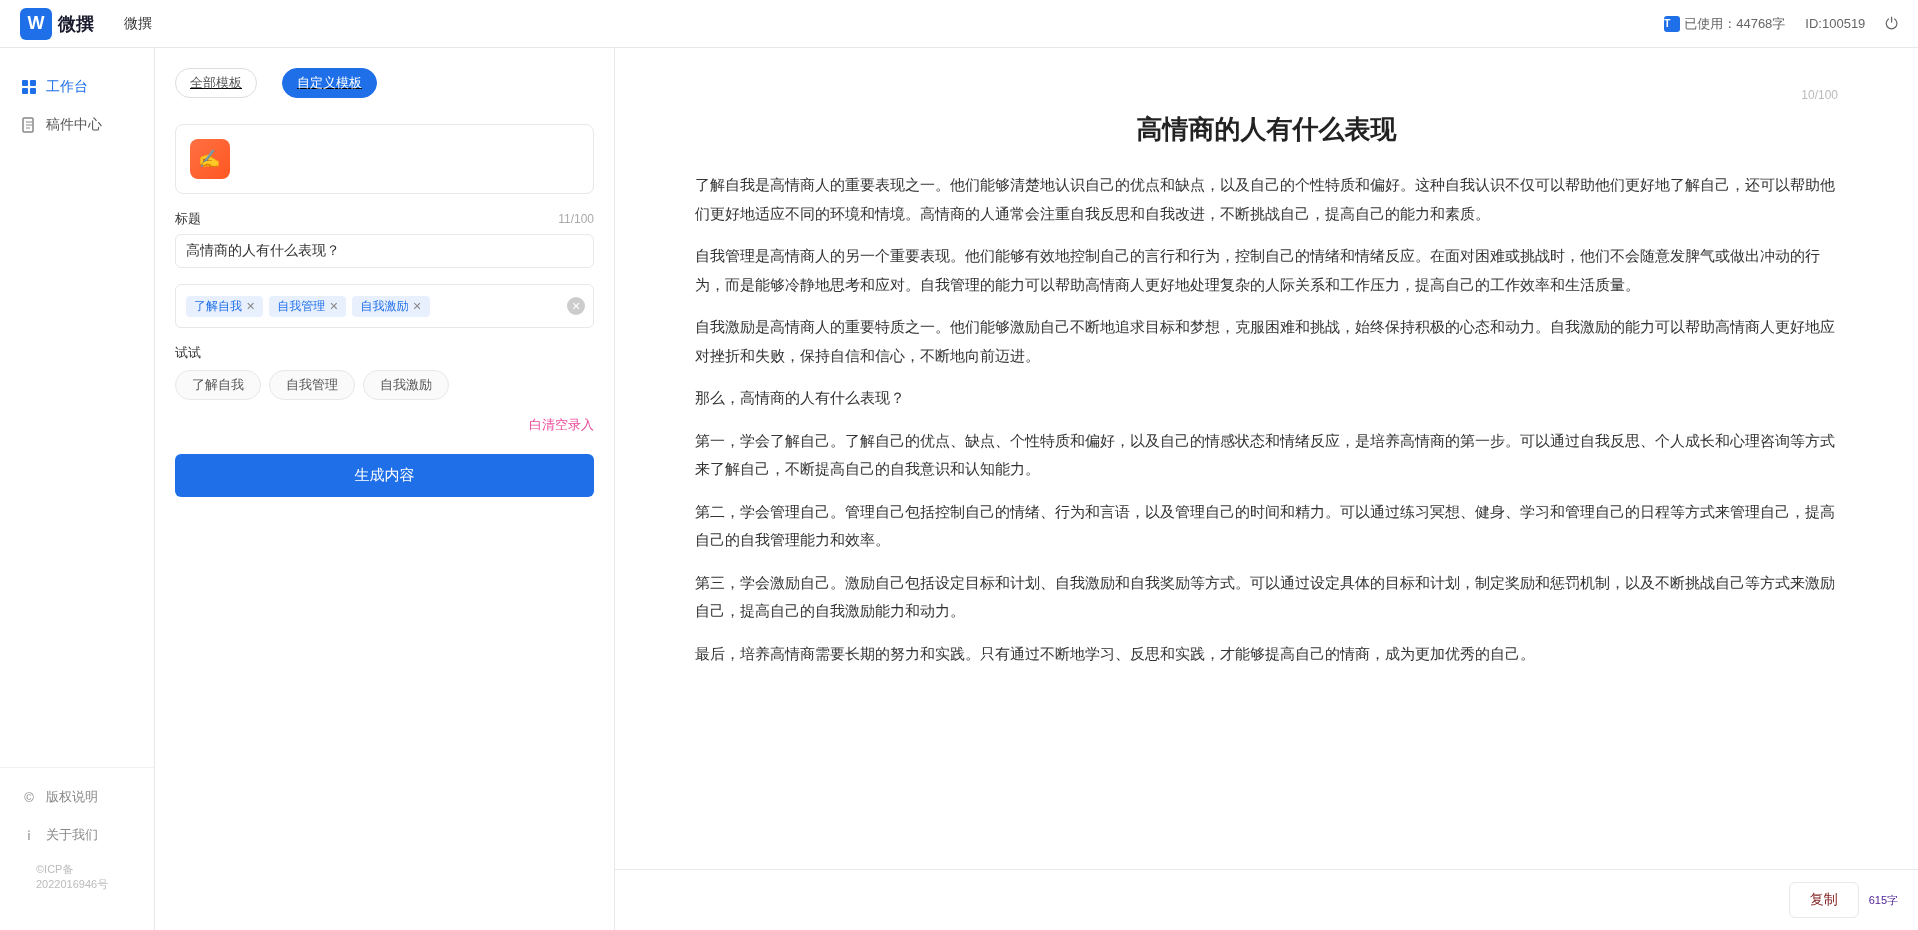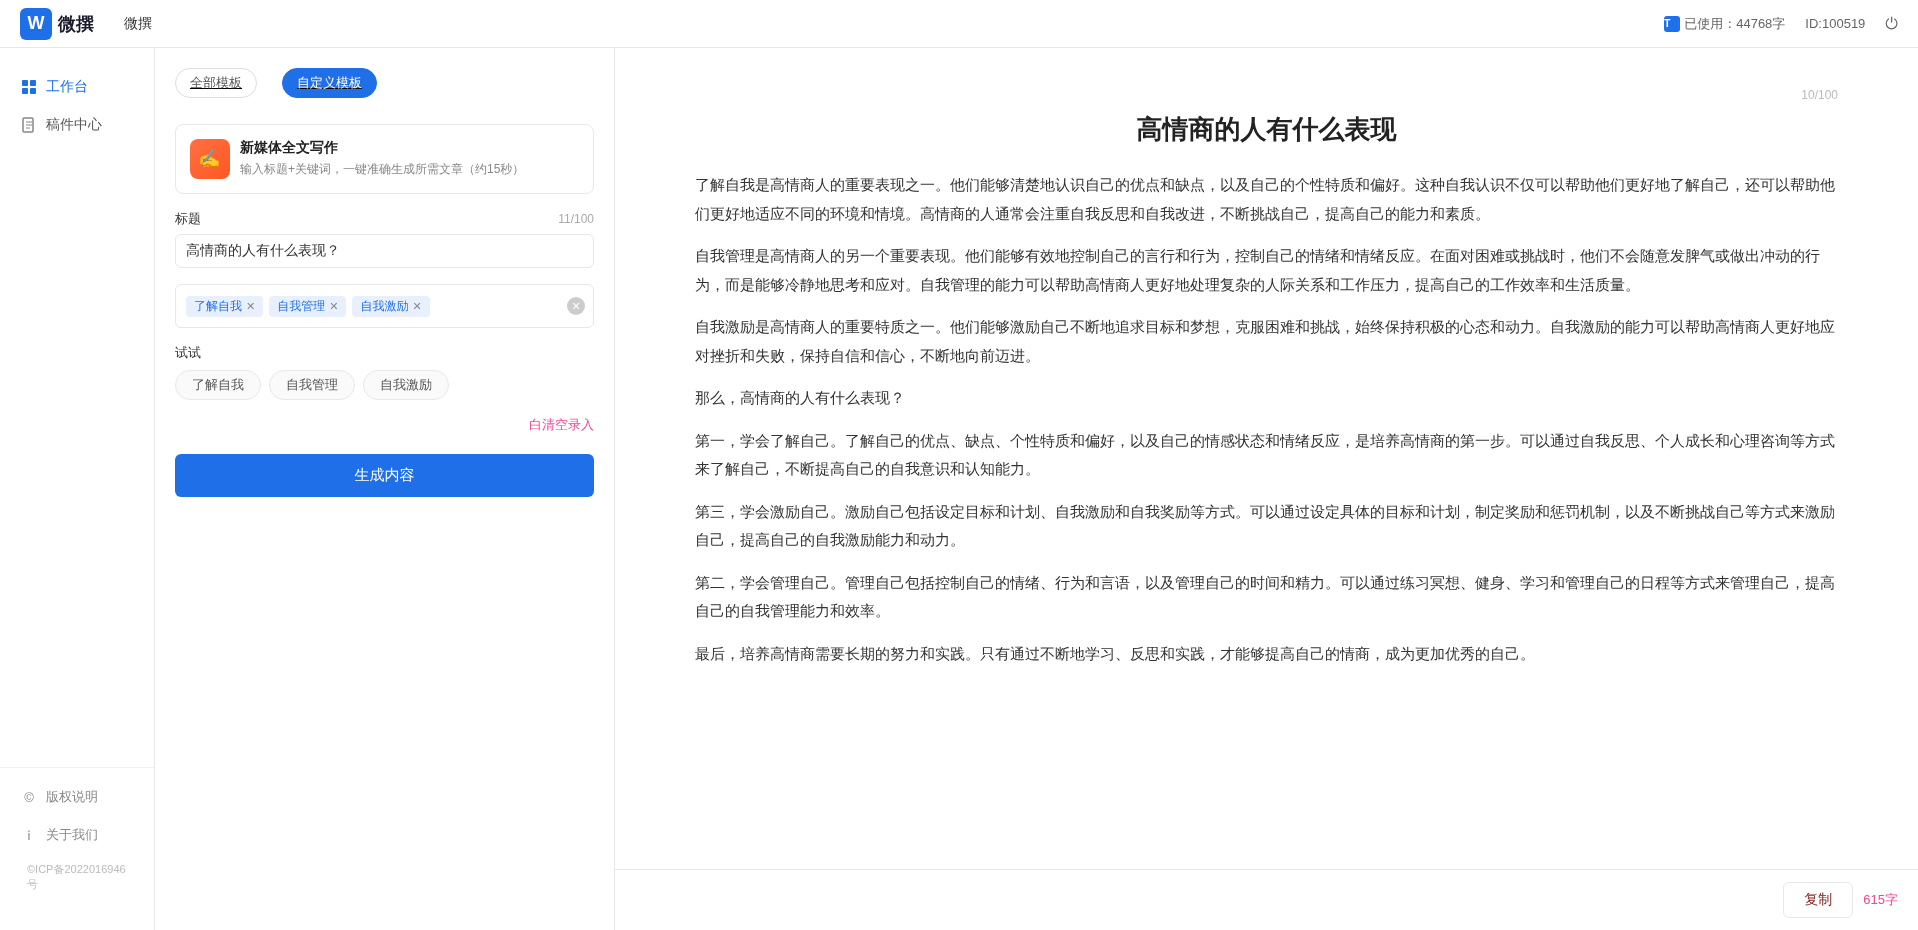--- a/index.html
+++ b/index.html
@@ -50,21 +50,21 @@
       gap: 8px;
       padding: 10px 20px;
       cursor: pointer;
       font-size: 14px;
       color: #555;
     }
     .sidebar-item.active { color: #1e6fe8; }
     .sidebar-item .icon { width: 18px; height: 18px; display: flex; align-items: center; justify-content: center; }
     .sidebar-bottom { margin-top: auto; padding: 10px 0; border-top: 1px solid #f0f0f0; }
     .sidebar-bottom .sidebar-item { font-size: 13px; color: #888; }
-    .icp { font-size: 11px; color: #bbb; padding: 8px 27px; }
+    .icp { font-size: 11px; color: #bbb; padding: 8px 36px; }
 
     
     .content-area { display: flex; flex: 1; overflow: hidden; }
 
     
     .left-panel {
       width: 460px;
       background: #fff;
       border-right: 1px solid #e8e8e8;
       padding: 20px;
@@ -238,21 +238,21 @@
     }
     .copy-btn {
       padding: 8px 20px;
       border: 1px solid #e8e8e8;
       border-radius: 6px;
       background: #fff;
       font-size: 14px;
       cursor: pointer;
       color: #7f1d1d;
     }
-    .word-count { font-size: 13px; color: #ec4899; }
+    .word-count { font-size: 11px; color: #4c1d95; }
   </style>
 </head>
 <body>
 
 <div class="topbar">
   <div class="topbar-left">
     <div class="topbar-logo">
       <div class="logo-w">W</div>
       <span class="logo-text">微撰</span>
     </div>
@@ -313,24 +313,20 @@
 
       
       <div class="template-tabs">
         <button class="tab-btn">全部模板</button>
         <button class="tab-btn active">自定义模板</button>
       </div>
 
       
       <div class="template-card">
         <div class="template-icon">✍</div>
-        <div class="template-info">
-          <div class="template-name">新媒体全文写作</div>
-          <div class="template-desc">输入标题+关键词，一键准确生成所需文章（约15秒）</div>
-        </div>
       </div>
 
       
       <div class="form-section">
         <div class="form-label">
           <span>标题</span>
           <span class="form-label-count">11/100</span>
         </div>
         <input class="form-input" type="text" value="高情商的人有什么表现？" style="">
       </div>
@@ -378,22 +374,22 @@
 
       <div class="article-area">
         <div class="article-counter">10/100</div>
         <div class="article-title">高情商的人有什么表现</div>
         <div class="article-body">
           <p>了解自我是高情商人的重要表现之一。他们能够清楚地认识自己的优点和缺点，以及自己的个性特质和偏好。这种自我认识不仅可以帮助他们更好地了解自己，还可以帮助他们更好地适应不同的环境和情境。高情商的人通常会注重自我反思和自我改进，不断挑战自己，提高自己的能力和素质。</p>
           <p>自我管理是高情商人的另一个重要表现。他们能够有效地控制自己的言行和行为，控制自己的情绪和情绪反应。在面对困难或挑战时，他们不会随意发脾气或做出冲动的行为，而是能够冷静地思考和应对。自我管理的能力可以帮助高情商人更好地处理复杂的人际关系和工作压力，提高自己的工作效率和生活质量。</p>
           <p>自我激励是高情商人的重要特质之一。他们能够激励自己不断地追求目标和梦想，克服困难和挑战，始终保持积极的心态和动力。自我激励的能力可以帮助高情商人更好地应对挫折和失败，保持自信和信心，不断地向前迈进。</p>
           <p>那么，高情商的人有什么表现？</p>
           <p>第一，学会了解自己。了解自己的优点、缺点、个性特质和偏好，以及自己的情感状态和情绪反应，是培养高情商的第一步。可以通过自我反思、个人成长和心理咨询等方式来了解自己，不断提高自己的自我意识和认知能力。</p>
+          <p>第二，学会管理自己。管理自己包括控制自己的情绪、行为和言语，以及管理自己的时间和精力。可以通过练习冥想、健身、学习和管理自己的日程等方式来管理自己，提高自己的自我管理能力和效率。</p>
           <p>第三，学会激励自己。激励自己包括设定目标和计划、自我激励和自我奖励等方式。可以通过设定具体的目标和计划，制定奖励和惩罚机制，以及不断挑战自己等方式来激励自己，提高自己的自我激励能力和动力。</p>
-          <p>第二，学会管理自己。管理自己包括控制自己的情绪、行为和言语，以及管理自己的时间和精力。可以通过练习冥想、健身、学习和管理自己的日程等方式来管理自己，提高自己的自我管理能力和效率。</p>
           <p>最后，培养高情商需要长期的努力和实践。只有通过不断地学习、反思和实践，才能够提高自己的情商，成为更加优秀的自己。</p>
         </div>
       </div>
 
       <div class="bottom-action">
         <button class="copy-btn">复制</button>
         <span class="word-count">615字</span>
       </div>
     </div>
 

